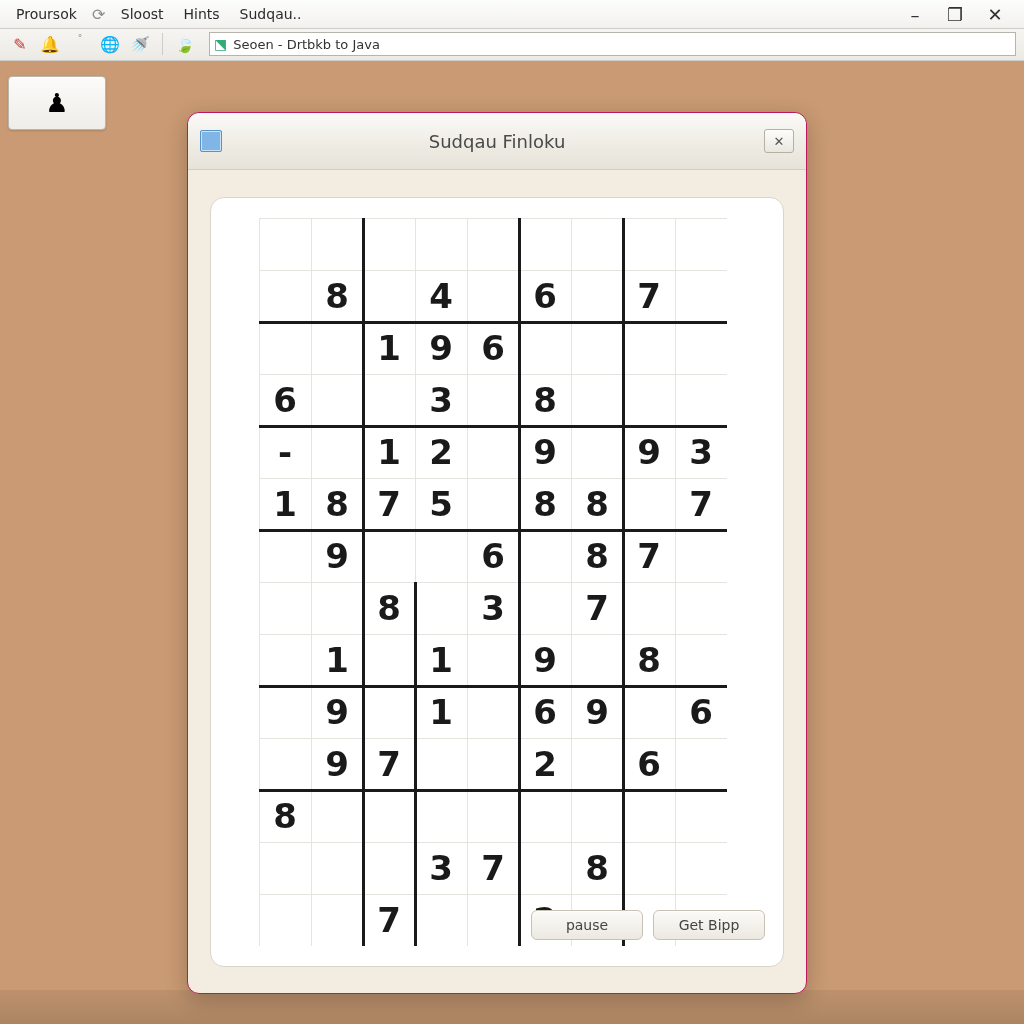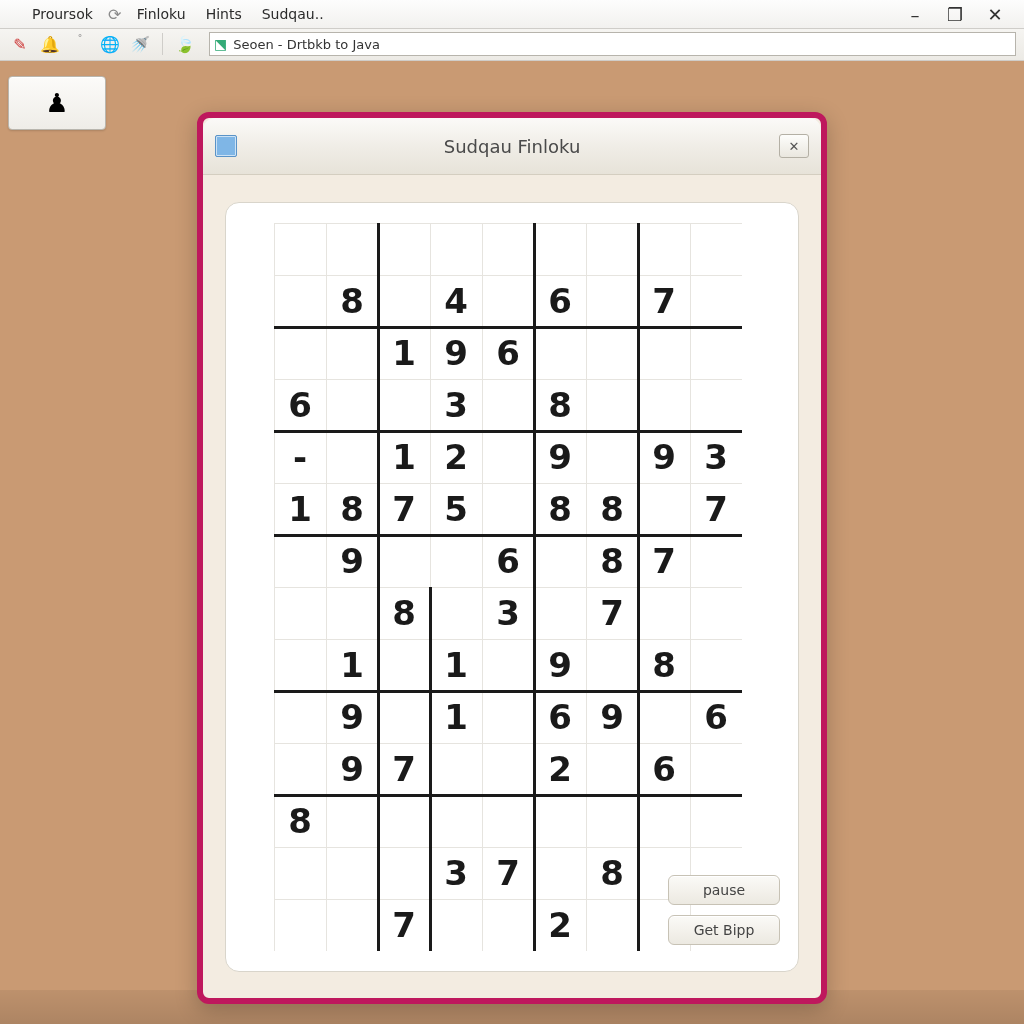--- a/index.html
+++ b/index.html
@@ -11,21 +11,21 @@
     user-select: none;
   }
 
   
   .menubar {
     position: absolute; top: 0; left: 0; right: 0; height: 28px;
     background: linear-gradient(#fdfdfd, #f2f1ef);
     border-bottom: 1px solid #cfcdc9;
     display: flex; align-items: center;
     font-size: 14px; color: #2b2b2b;
-    padding-left: 22px;
+    padding-left: 6px;
     z-index: 10;
   }
   .menubar .menu-item { padding: 3px 10px; cursor: default; }
   .menubar .win-controls {
     margin-left: auto; display: flex; gap: 18px; padding-right: 18px;
     font-size: 18px; color: #333;
   }
   .menubar .win-controls span { width: 22px; text-align: center; cursor: default; }
 
   .toolbar {
@@ -69,24 +69,24 @@
     border: 1px solid #b9b6ae;
     border-radius: 4px;
     box-shadow: 0 1px 0 #fff inset, 0 1px 2px rgba(0,0,0,.15);
     display: flex; align-items: center; justify-content: center;
     z-index: 5;
   }
 
   
   .sudoku-window {
     position: absolute;
-    left: 197px; top: 112px;
+    left: 187px; top: 112px;
     width: 618px; height: 880px;
     background: #f3ece1;
-    border: 6px solid #be185d;
+    border: 1px solid #be185d;
     border-radius: 12px;
     box-shadow: 0 6px 22px rgba(0,0,0,.22);
     overflow: hidden;
     z-index: 6;
   }
   .titlebar {
     height: 56px;
     background: linear-gradient(#fbfaf8, #efece5 55%, #e7e3d9);
     border-bottom: 1px solid #d4ceC0;
     display: flex; align-items: center;
@@ -153,21 +153,21 @@
     font-weight: 600;
     color: #1a1a1a;
     z-index: 4;
     cursor: default;
   }
 
   
   .actions {
     position: absolute;
     right: 18px; bottom: 26px;
-    display: flex; flex-direction: column; gap: 10px;
+    display: flex; flex-direction: row; gap: 10px;
     z-index: 5;
   }
   .btn {
     min-width: 86px;
     padding: 6px 12px;
     font-size: 14px;
     color: #444;
     background: linear-gradient(#fbfaf7, #ece9e1);
     border: 1px solid #c7c2b5;
     border-radius: 6px;
@@ -182,21 +182,21 @@
     background: linear-gradient(rgba(0,0,0,.06), rgba(0,0,0,.14));
     z-index: 2;
   }
 </style>
 </head>
 <body>
 
 <div class="menubar">
   <span class="menu-item">Proursok</span>
   <span class="tb-icon grey">⟳</span>
-  <span class="menu-item">Finloku</span>
+  <span class="menu-item">Sloost</span>
   <span class="menu-item">Hints</span>
   <span class="menu-item">Sudqau..</span>
   <div class="win-controls">
     <span>–</span>
     <span>❐</span>
     <span>✕</span>
   </div>
 </div>
 
 <div class="toolbar">

